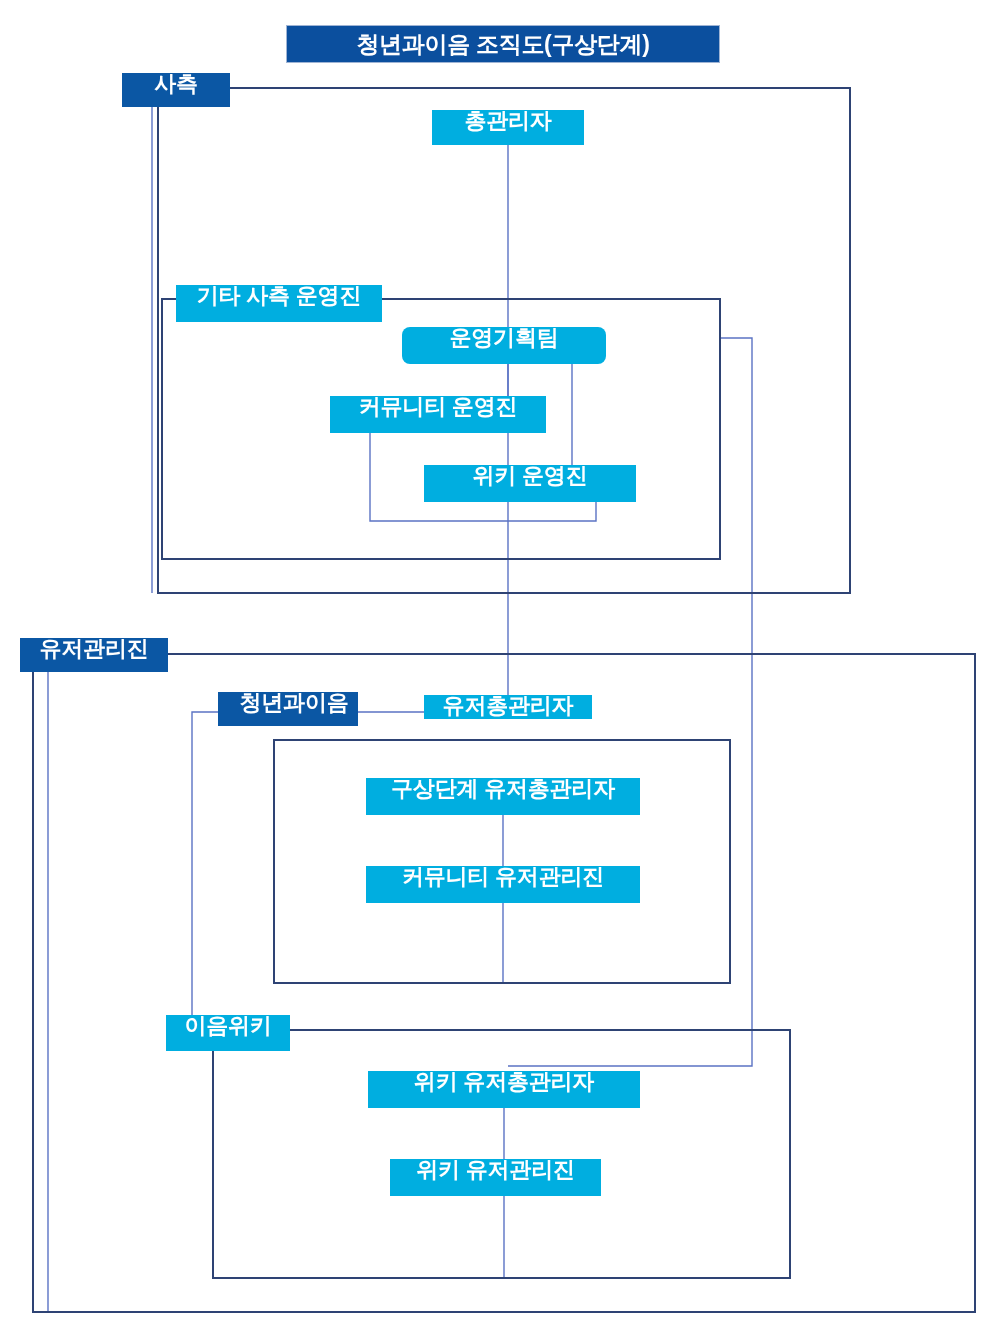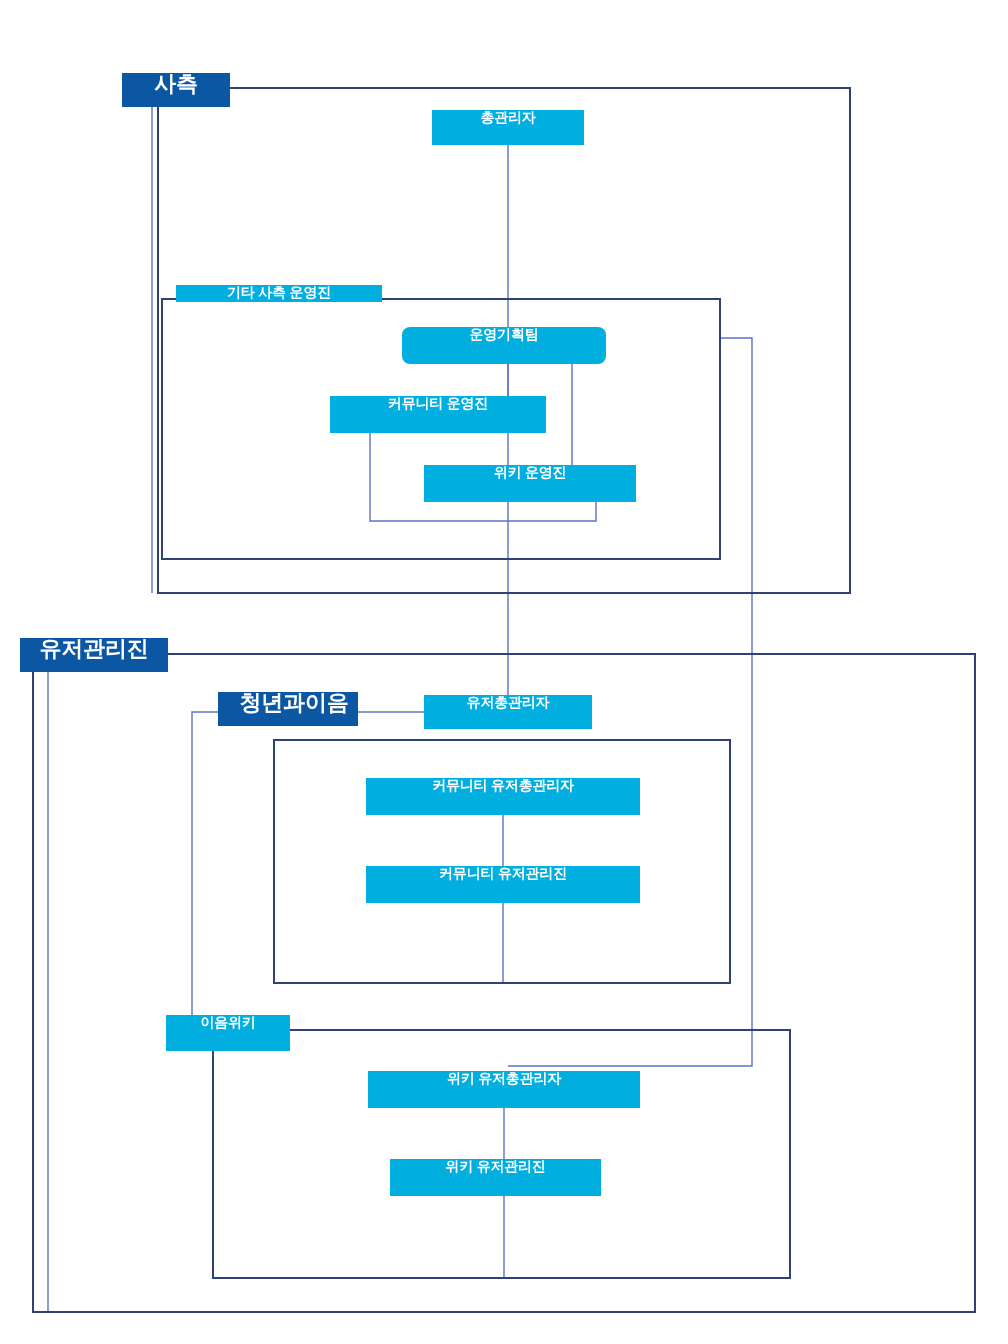--- a/index.html
+++ b/index.html
@@ -30,21 +30,21 @@
     display: flex;
     align-items: flex-start;
     justify-content: center;
     color: #ffffff;
     white-space: nowrap;
     line-height: 1;
     letter-spacing: -0.2px;
   }
   .node-box.accent {
     background: #00AEE0;
-    font-size: 14px;
+    font-size: 22px;
     font-weight: 600;
   }
   .node-box.dark {
     background: #0B57A4;
     font-size: 22px;
     font-weight: 700;
   }
   .title-box {
     position: absolute;
     box-sizing: border-box;
@@ -86,26 +86,27 @@
       </g>
     <g id="containers-group">
         <rect x="158" y="88" width="692" height="505" fill="none" stroke="#2E4374" stroke-width="2"></rect>
         <rect x="162" y="299" width="558" height="260" fill="none" stroke="#2E4374" stroke-width="2"></rect>
         <rect x="33" y="654" width="942" height="658" fill="none" stroke="#2E4374" stroke-width="2"></rect>
         <rect x="274" y="740" width="456" height="243" fill="none" stroke="#2E4374" stroke-width="2"></rect>
         <rect x="213" y="1030" width="577" height="248" fill="none" stroke="#2E4374" stroke-width="2"></rect>
       </g>
   </svg>
 
+  <div class="title-box" id="chart-title" style="left: 286px; top: 25px; width: 434px; height: 38px; background: rgb(11, 79, 158);">청년과이음 조직도(구상단계)</div>
 
   <div id="group-labels">
       <div class="node-box dark" style="left: 122px; top: 73px; width: 108px; height: 34px; background: rgb(11, 87, 164);">
         <span class="node-label">사측</span>
       </div>
-      <div class="node-box accent" style="left: 176px; top: 285px; width: 206px; height: 17px; background: rgb(0, 174, 224);">
+      <div class="node-box accent" style="left: 176px; top: 285px; width: 206px; height: 37px; background: rgb(0, 174, 224);">
         <span class="node-label">기타 사측 운영진</span>
       </div>
       <div class="node-box dark" style="left: 20px; top: 638px; width: 148px; height: 34px; background: rgb(11, 87, 164);">
         <span class="node-label">유저관리진</span>
       </div>
       <div class="node-box dark" style="left: 218px; top: 692px; width: 140px; height: 34px; background: rgb(11, 87, 164); padding-left: 12px;">
         <span class="node-label">청년과이음</span>
       </div>
       <div class="node-box accent" style="left: 166px; top: 1015px; width: 124px; height: 36px; background: rgb(0, 174, 224);">
         <span class="node-label">이음위키</span>
@@ -117,25 +118,25 @@
       </div>
       <div class="node-box accent" style="left: 402px; top: 327px; width: 204px; height: 37px; background: rgb(0, 174, 224); border-radius: 8px;">
         <span class="node-label">운영기획팀</span>
       </div>
       <div class="node-box accent" style="left: 330px; top: 396px; width: 216px; height: 37px; background: rgb(0, 174, 224);">
         <span class="node-label">커뮤니티 운영진</span>
       </div>
       <div class="node-box accent" style="left: 424px; top: 465px; width: 212px; height: 37px; background: rgb(0, 174, 224);">
         <span class="node-label">위키 운영진</span>
       </div>
-      <div class="node-box accent" style="left: 424px; top: 695px; width: 168px; height: 34px; background: rgb(0, 174, 224);">
+      <div class="node-box accent" style="left: 424px; top: 695px; width: 168px; height: 24px; background: rgb(0, 174, 224);">
         <span class="node-label">유저총관리자</span>
       </div>
       <div class="node-box accent" style="left: 366px; top: 778px; width: 274px; height: 37px; background: rgb(0, 174, 224);">
-        <span class="node-label">커뮤니티 유저총관리자</span>
+        <span class="node-label">구상단계 유저총관리자</span>
       </div>
       <div class="node-box accent" style="left: 366px; top: 866px; width: 274px; height: 37px; background: rgb(0, 174, 224);">
         <span class="node-label">커뮤니티 유저관리진</span>
       </div>
       <div class="node-box accent" style="left: 368px; top: 1071px; width: 272px; height: 37px; background: rgb(0, 174, 224);">
         <span class="node-label">위키 유저총관리자</span>
       </div>
       <div class="node-box accent" style="left: 390px; top: 1159px; width: 211px; height: 37px; background: rgb(0, 174, 224);">
         <span class="node-label">위키 유저관리진</span>
       </div>

